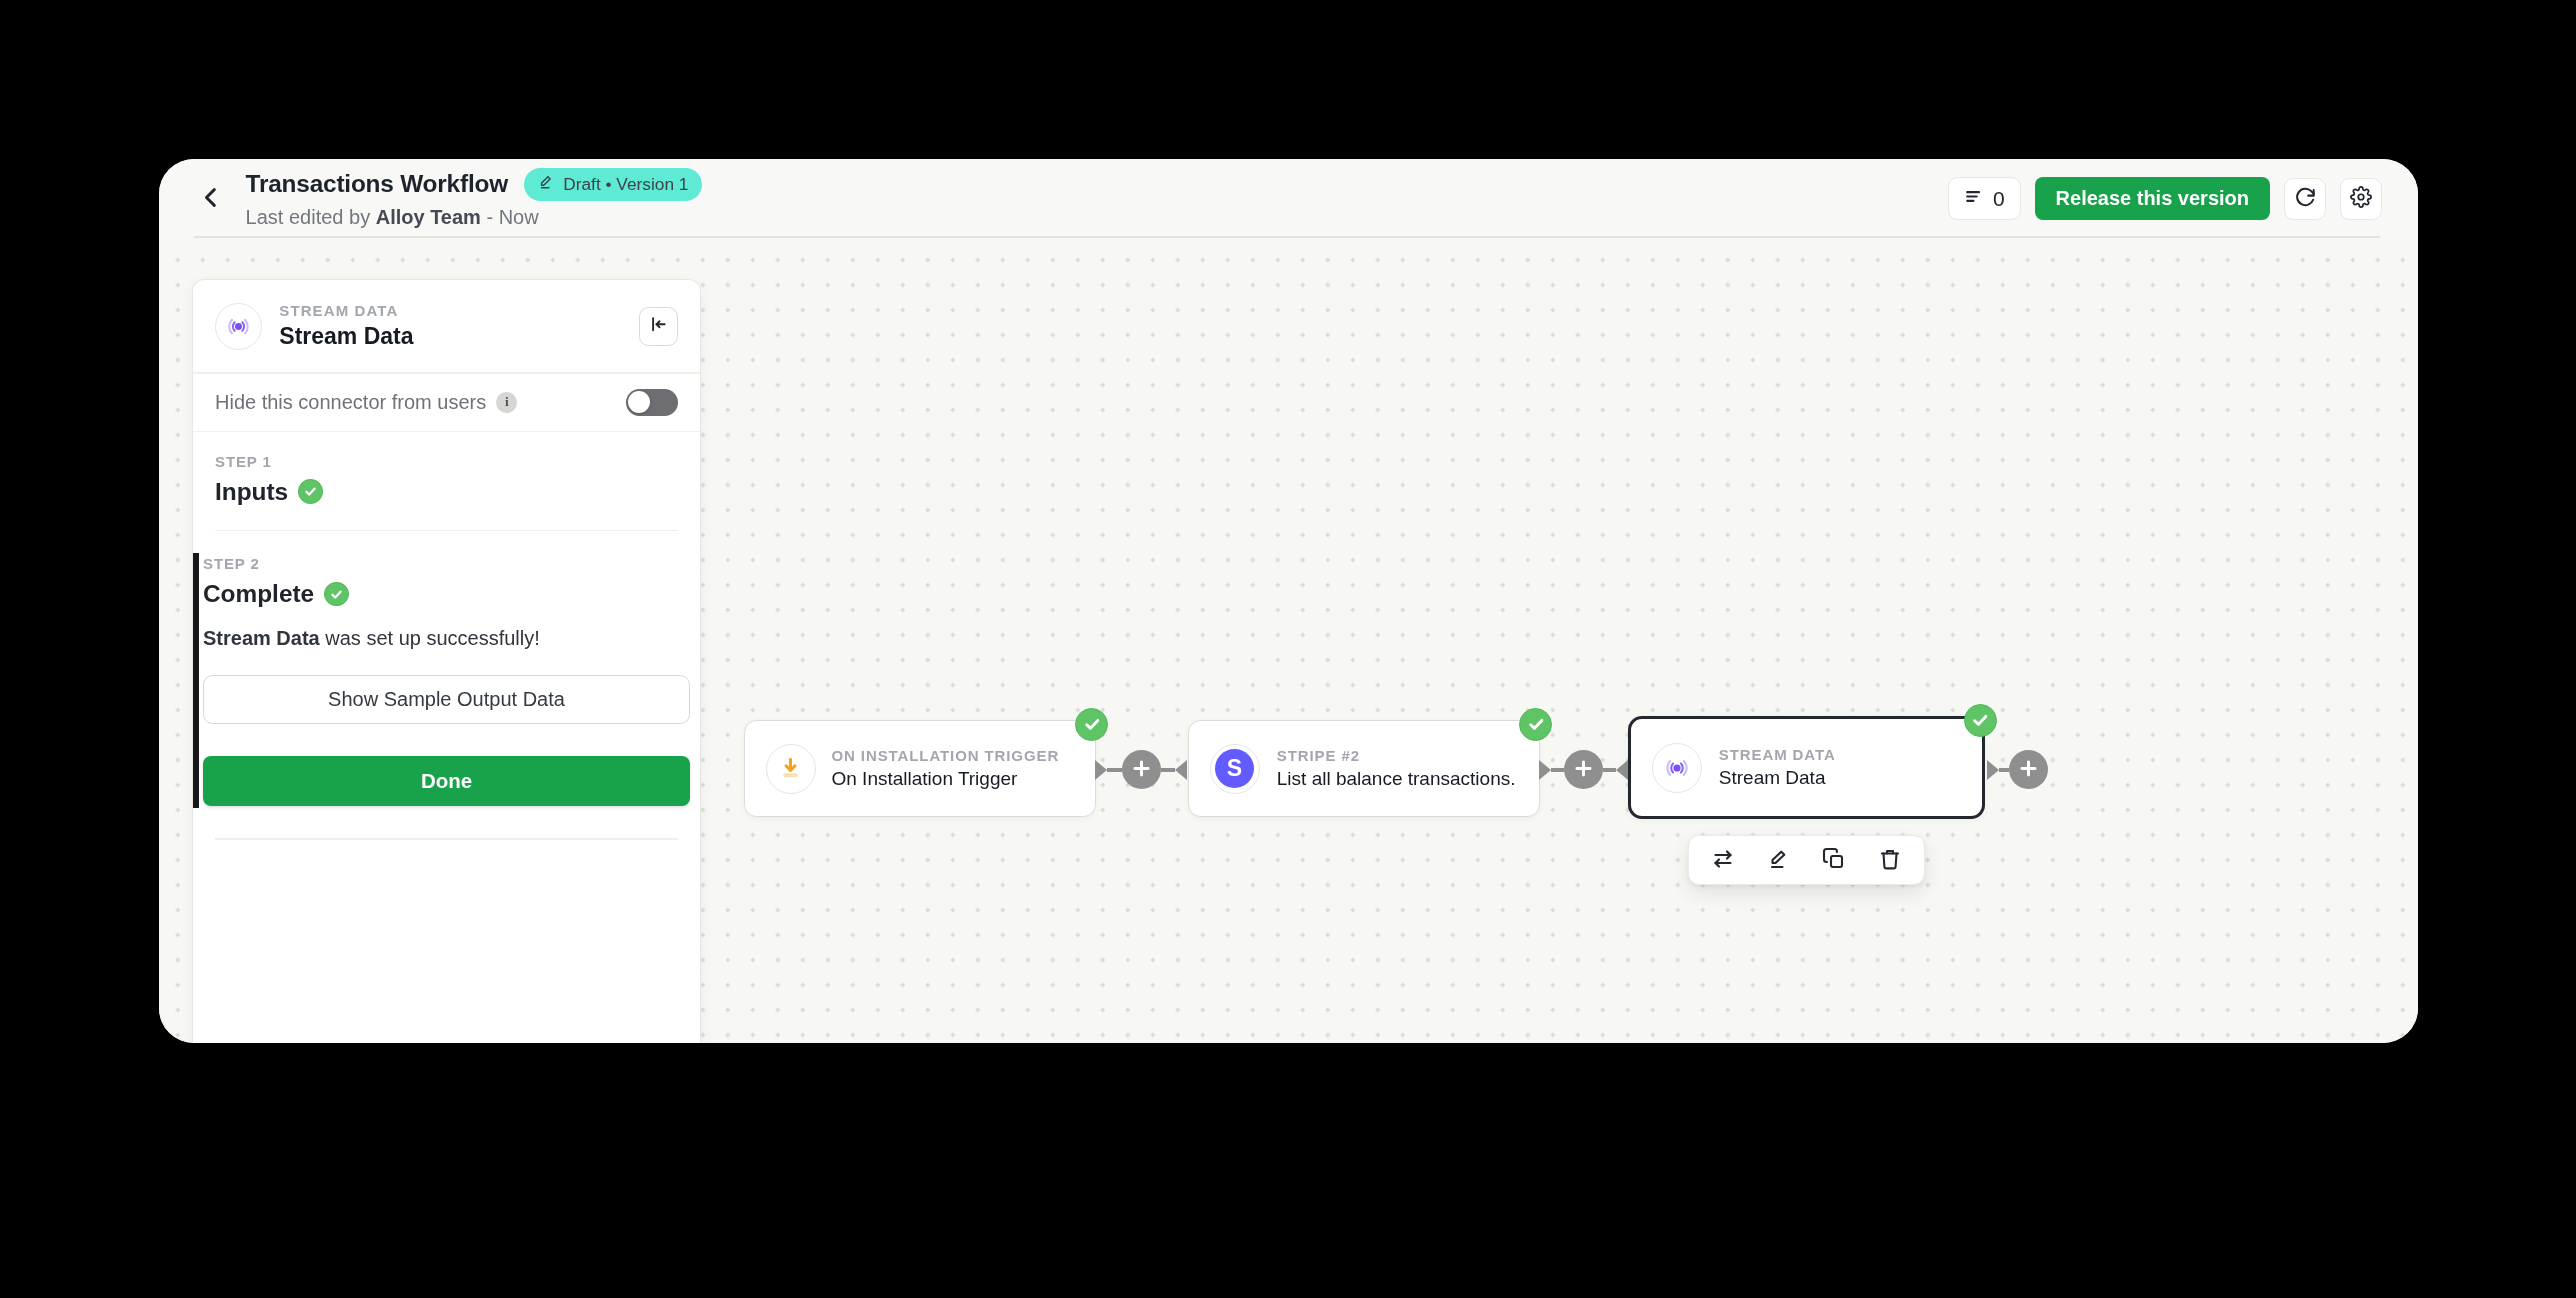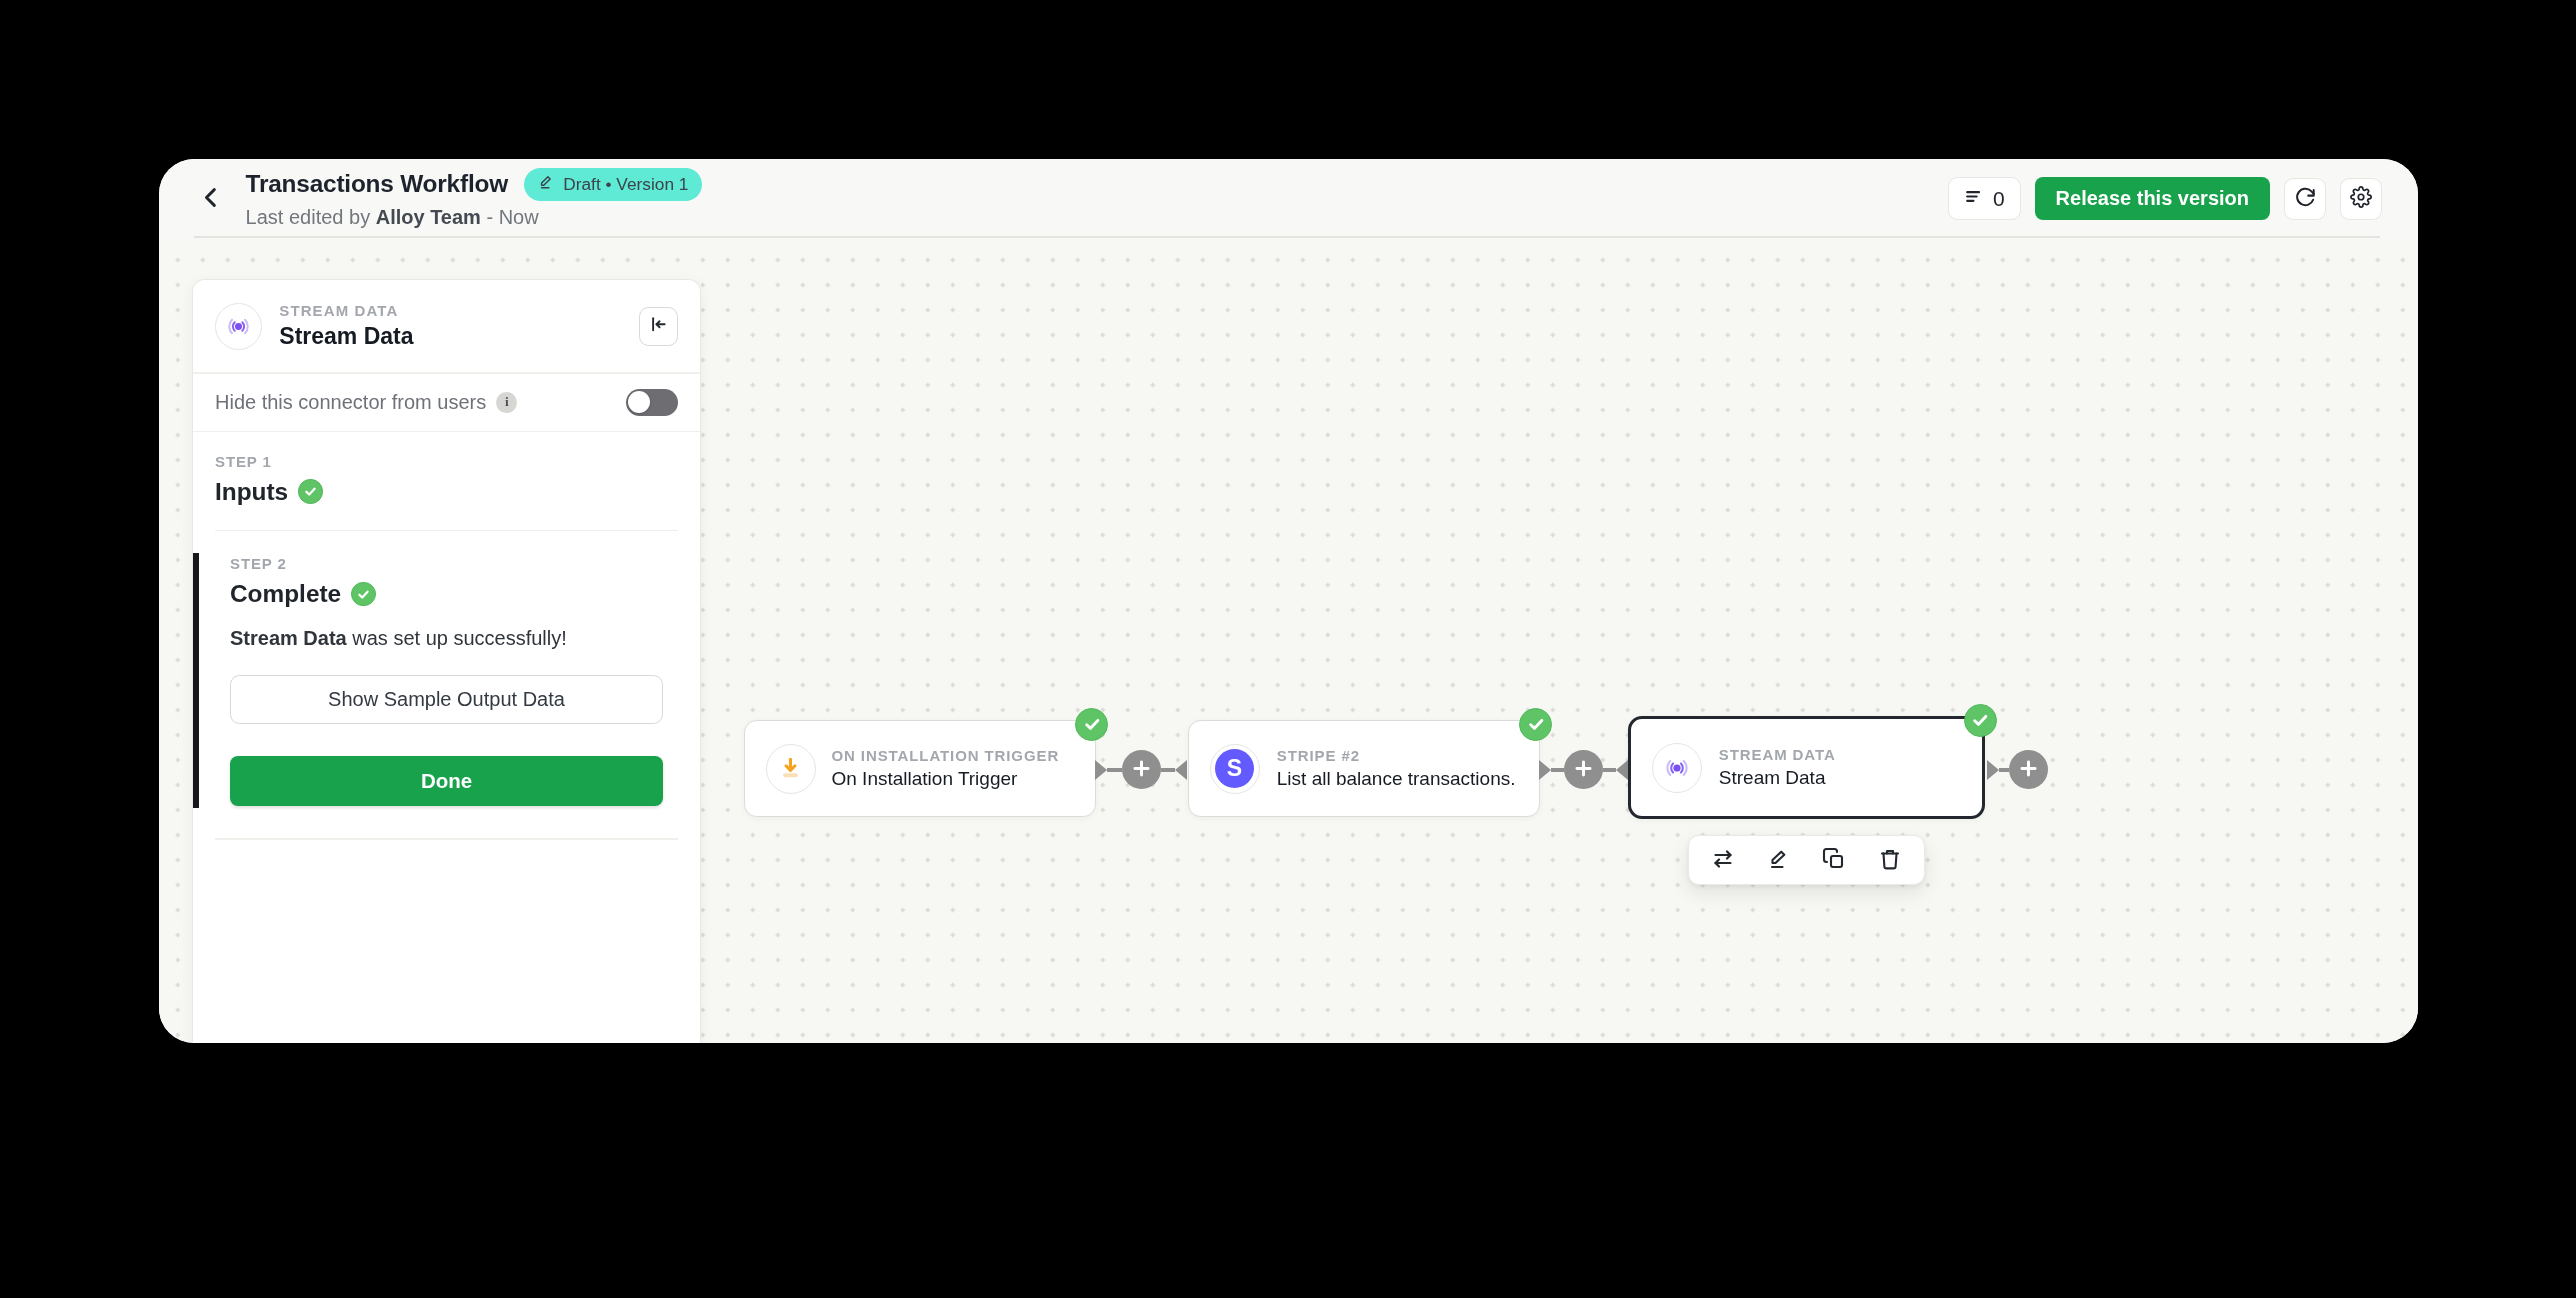--- a/index.html
+++ b/index.html
@@ -40,21 +40,21 @@
   .toggle-label { font-size:20px; color:#6e7278; }
   .info-dot { width:21px; height:21px; border-radius:50%; background:#d6d6d3; color:#4c5056; font-size:13.4px; font-weight:700; font-family:"Liberation Serif", serif; display:flex; align-items:center; justify-content:center; }
   .toggle { margin-left:auto; width:52px; height:27px; border-radius:13.4px; background:#6e6e72; position:relative; cursor:pointer; flex:none; }
   .toggle .knob { position:absolute; left:2.4px; top:2.4px; width:22px; height:22px; border-radius:50%; background:#fff; box-shadow:0 0.8px 2.4px rgba(0,0,0,.25); }
   .step { padding:20.5px 22px 24px; }
   .step-kicker { font-size:15px; font-weight:600; color:#a3a7ad; letter-spacing:0.9px; margin-bottom:8px; }
   .step-row { display:flex; align-items:center; gap:10px; }
   .step-name { font-size:24.4px; font-weight:800; color:#20242b; }
   .check { border-radius:50%; background:#5ec466; border:1.6px solid #50b85a; display:flex; align-items:center; justify-content:center; }
   .check.sm { width:24.4px; height:24.4px; }
-  .step2 { position:relative; padding:24px 37px 32px; }
+  .step2 { position:relative; padding:24px 10px 32px; }
   .step2::before { content:""; position:absolute; left:0; top:22px; bottom:30px; width:5.5px; background:#17171b; }
   .msg { font-size:20px; color:#30353c; margin-top:19px; }
   .btn-outline { display:block; width:100%; height:49px; margin-top:25px; border-radius:9.5px; border:1.6px solid #d8d8d5; background:#fff; font-size:20px; font-weight:500; color:#343a42; font-family:inherit; cursor:pointer; }
   .btn-done { display:block; width:100%; height:50px; margin-top:32px; border-radius:8px; border:none; background:#17a24b; font-size:20.5px; font-weight:600; color:#fff; font-family:inherit; cursor:pointer; box-shadow:0 1.6px 3.2px rgba(0,0,0,.12); }
 
   
   .node { position:absolute; width:352px; height:97px; background:#fff; border:1.6px solid #dbdbd8; border-radius:12.6px; box-shadow:0 1.6px 6.3px rgba(0,0,0,.04); display:flex; align-items:center; gap:17.3px; padding:0 20.5px; }
   .node.selected { width:357px; height:103px; border:3.2px solid #23272e; border-radius:14px; }
   .n-icon-circle { width:50px; height:50px; border:1.6px solid #e5e5e2; border-radius:50%; display:flex; align-items:center; justify-content:center; flex:none; background:#fff; }
   .n-kicker { font-size:15px; font-weight:600; color:#a3a7ad; letter-spacing:0.9px; margin-bottom:4.7px; white-space:nowrap; }

